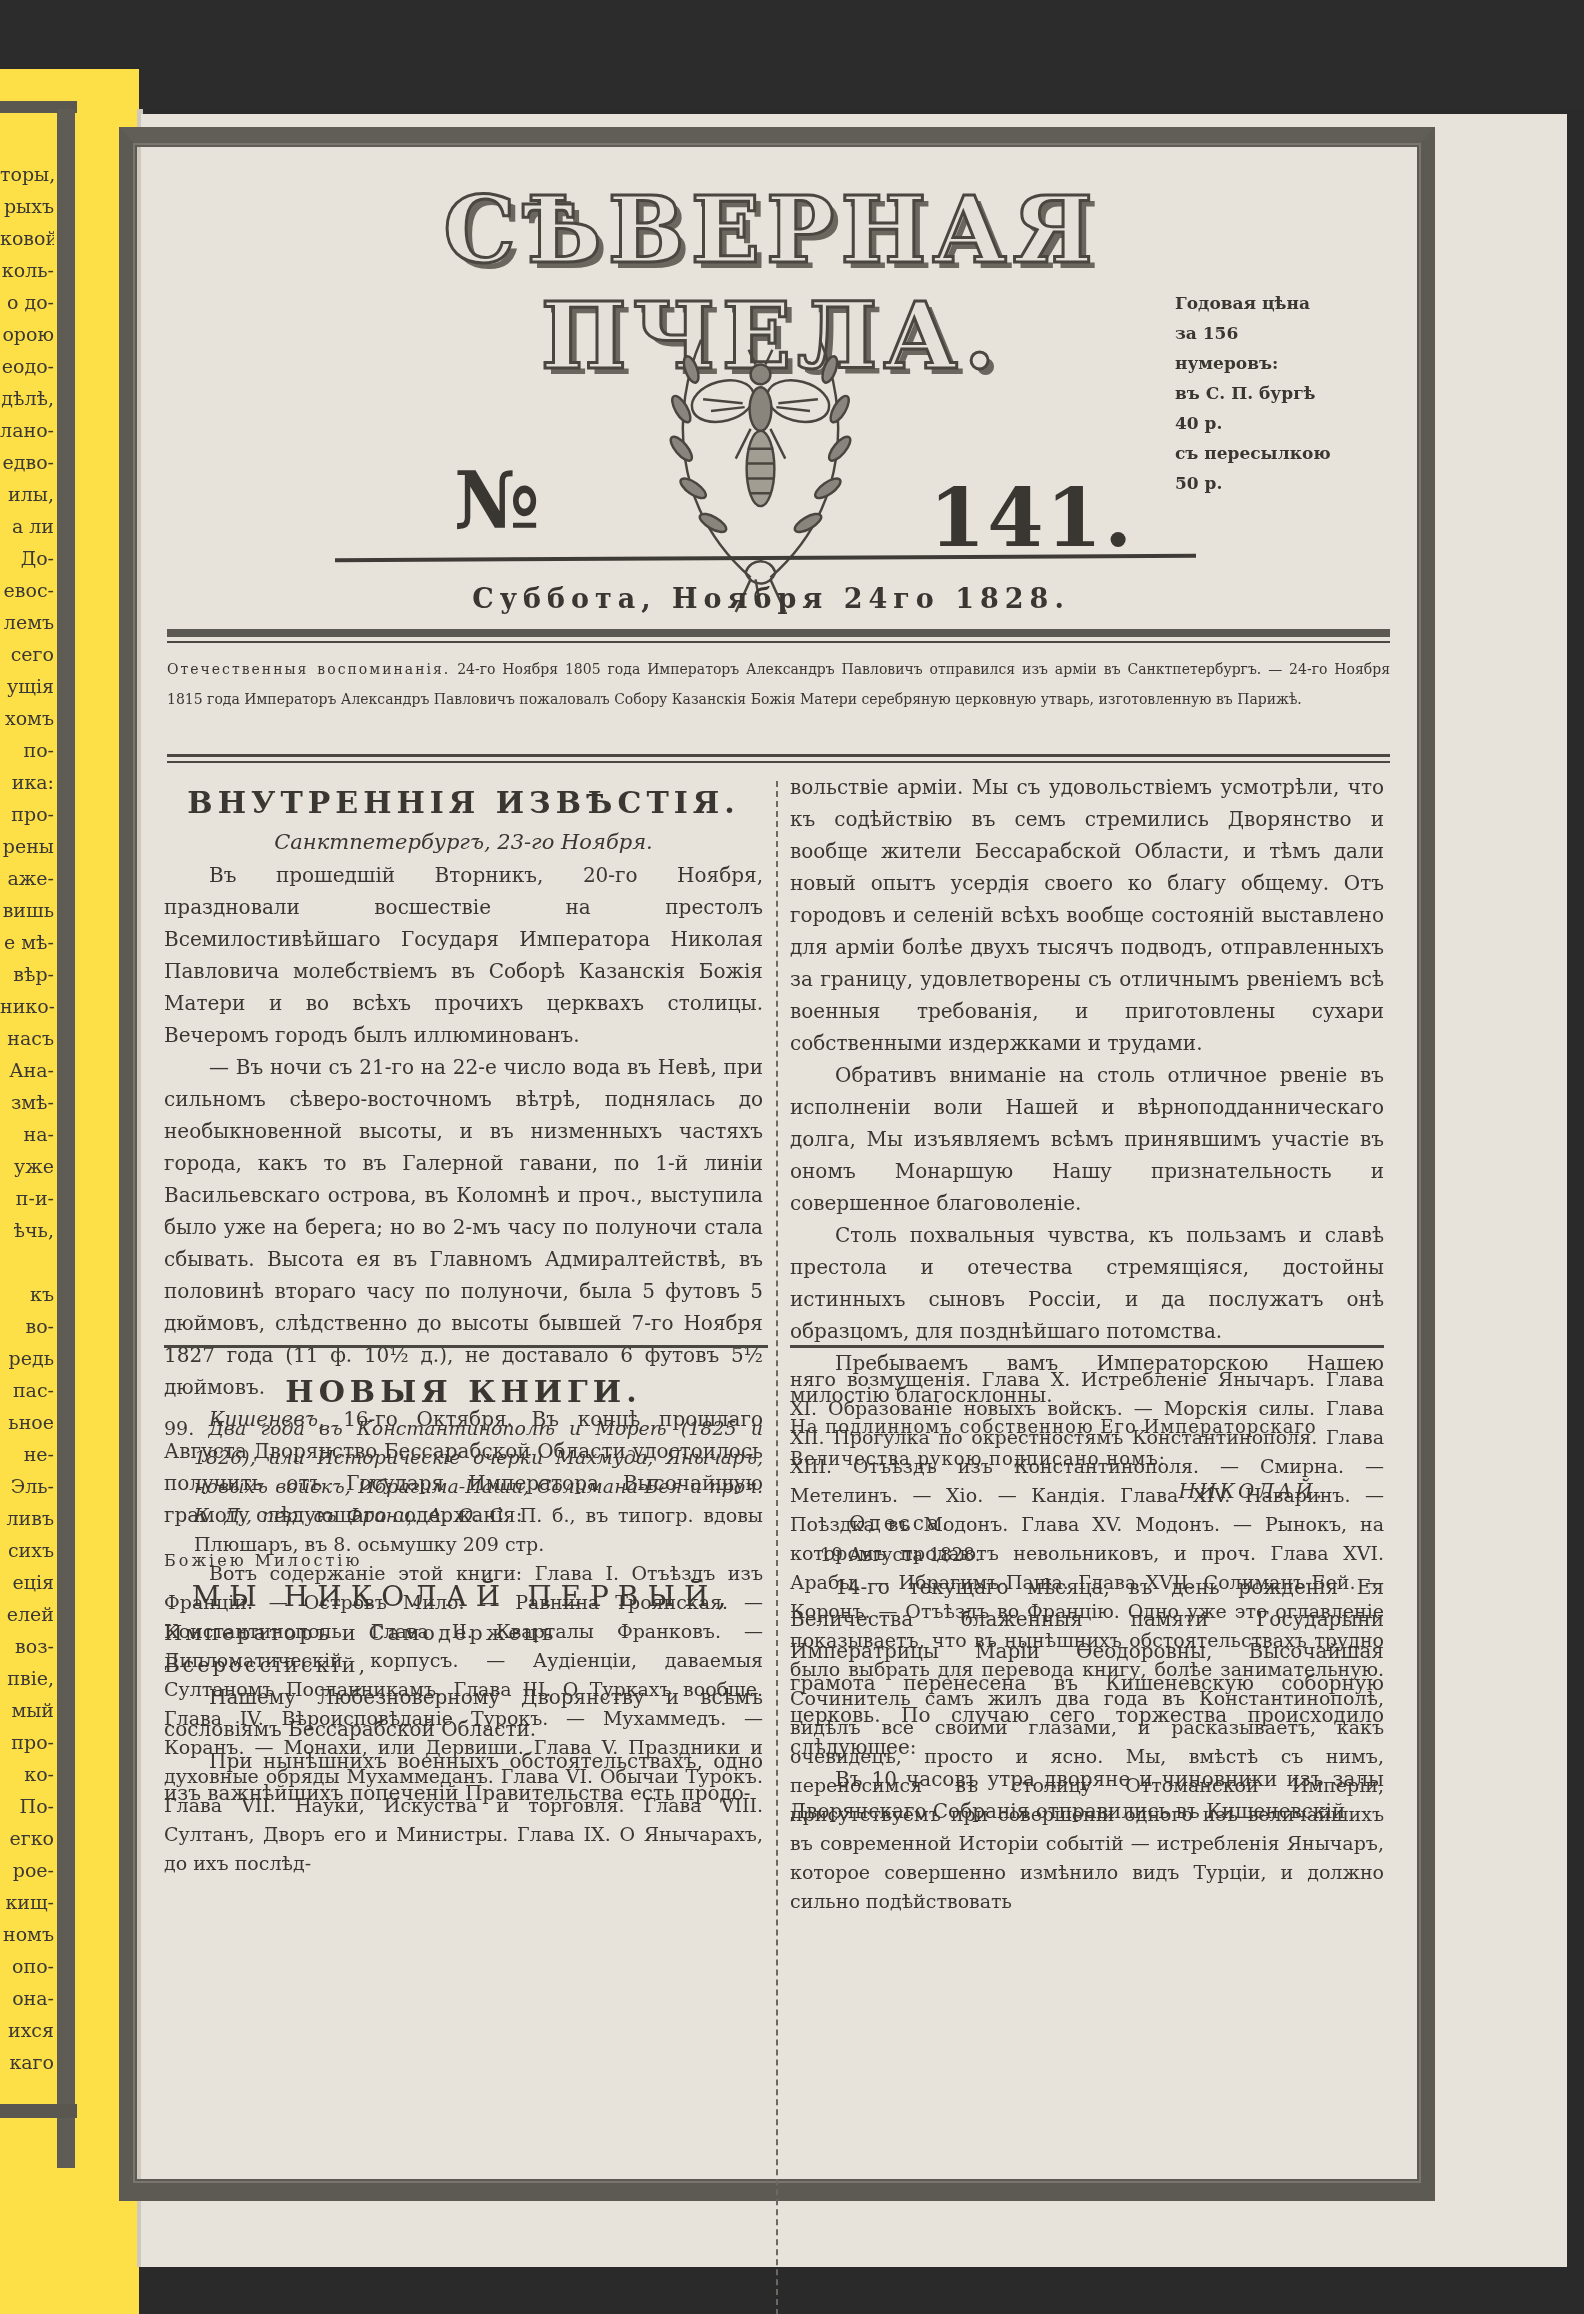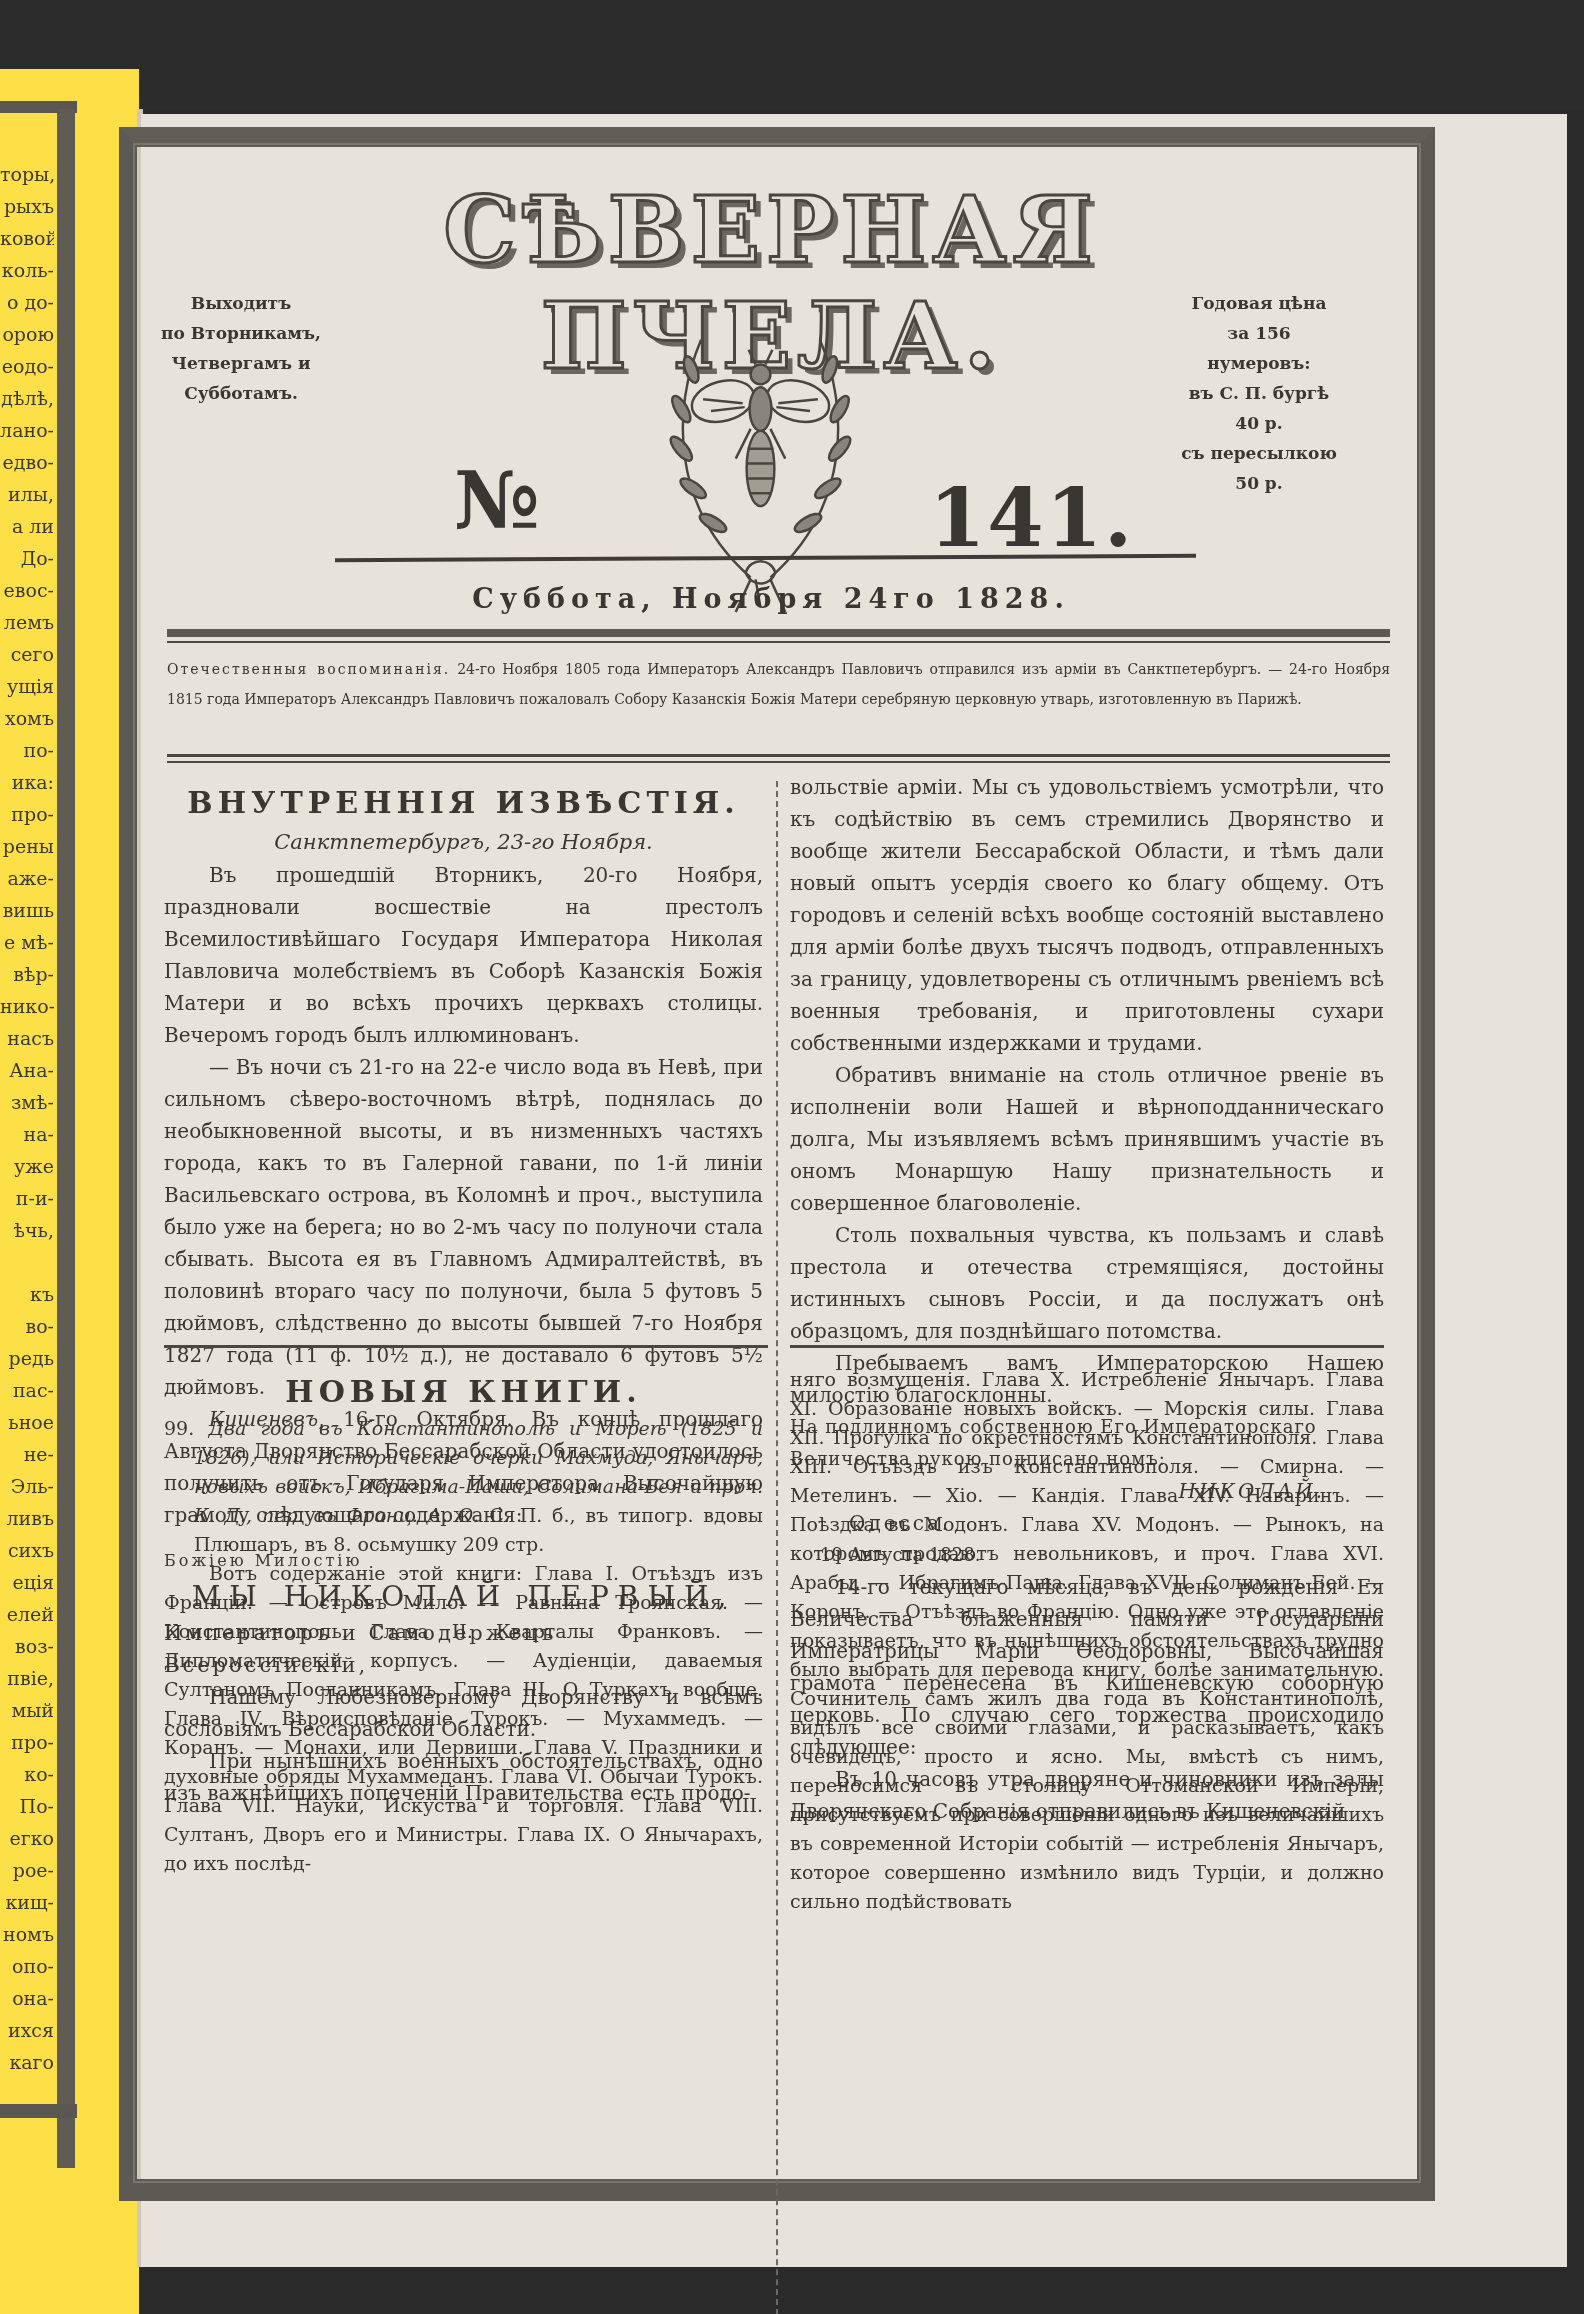--- a/index.html
+++ b/index.html
@@ -16,21 +16,21 @@
   .gutter{position:absolute;left:137px;top:109px;width:6px;height:2158px;background:#cfc8bc;}
   
   .page{position:absolute;left:141px;top:114px;width:1426px;height:2153px;background:#e8e3da;}
   .frame{position:absolute;left:-22px;top:13px;width:1280px;height:2032px;border-left:18px solid #5d5953;
          border-top:20px solid #615d57;border-right:18px solid #5d5953;border-bottom:22px solid #5d5953;}
   .frame-inner{position:absolute;left:-4px;top:-4px;right:-4px;bottom:-4px;border:2px solid #7a756d;}
   .masthead{position:absolute;left:149px;top:30px;width:970px;text-align:center;font-size:91px;font-weight:bold;
             letter-spacing:6px;color:#e6e1d8;-webkit-text-stroke:3px #4a4640;
             text-shadow:6px 6px 0 #6b665e;font-family:"DejaVu Serif",serif;}
   .left-info{position:absolute;left:20px;top:141px;width:168px;font-size:17px;line-height:30px;text-align:center;font-weight:bold;}
-  .right-info{position:absolute;left:1038px;top:141px;width:168px;font-size:17px;line-height:30px;text-align:center;font-weight:bold;}
+  .right-info{position:absolute;left:1038px;top:141px;width:168px;font-size:17px;line-height:30px;text-align:left;font-weight:bold;}
   .emblem{position:absolute;left:475px;top:173px;width:297px;height:297px;}
   .num-sign{position:absolute;left:317px;top:307px;font-size:79px;font-weight:bold;}
   .num-val{position:absolute;left:792px;top:295px;font-size:81px;font-weight:bold;letter-spacing:2px;margin-top:28px;}
   .date-rule{position:absolute;left:198px;top:409px;width:861px;height:4px;background:#3f3b36;transform:skewY(-0.3deg);}
   .date-line{position:absolute;left:149px;top:436px;width:970px;text-align:center;font-size:27px;letter-spacing:6px;font-weight:bold;}
   .rule-thick{position:absolute;left:30px;top:482px;width:1223px;height:8px;background:#5c5852;}
   .rule-thin{position:absolute;left:30px;top:494px;width:1223px;height:2px;background:#4b4741;}
   .memories{position:absolute;left:30px;top:507px;width:1223px;font-size:14px;line-height:30px;text-align:justify;}
   .memories .lead{letter-spacing:2px;}
   .rule2a{position:absolute;left:30px;top:607px;width:1223px;height:3px;background:#4b4741;}
@@ -127,26 +127,20 @@
     </div>
 </div>
 <div class="gutter"></div>
 
 <div class="page">
   <div class="frame">
     <div class="frame-inner"></div>
 
     <div class="masthead">СѢВЕРНАЯ ПЧЕЛА.</div>
 
-    <div class="left-info">
-      <div>Выходитъ</div>
-      <div>по Вторникамъ,</div>
-      <div>Четвергамъ и</div>
-      <div>Субботамъ.</div>
-    </div>
 
     <svg class="emblem" viewBox="0 0 300 300">
       <g fill="none" stroke="#4a463f" stroke-width="2.5">
 
         <path d="M90 20 C60 90 60 190 140 260"></path>
         <path d="M210 20 C240 90 240 190 160 260"></path>
         <g fill="#8a857c">
           <ellipse cx="80" cy="50" rx="6" ry="14" transform="rotate(-20 80 50)"></ellipse>
           <ellipse cx="70" cy="90" rx="6" ry="15" transform="rotate(-30 70 90)"></ellipse>
           <ellipse cx="70" cy="130" rx="6" ry="15" transform="rotate(-40 70 130)"></ellipse>

